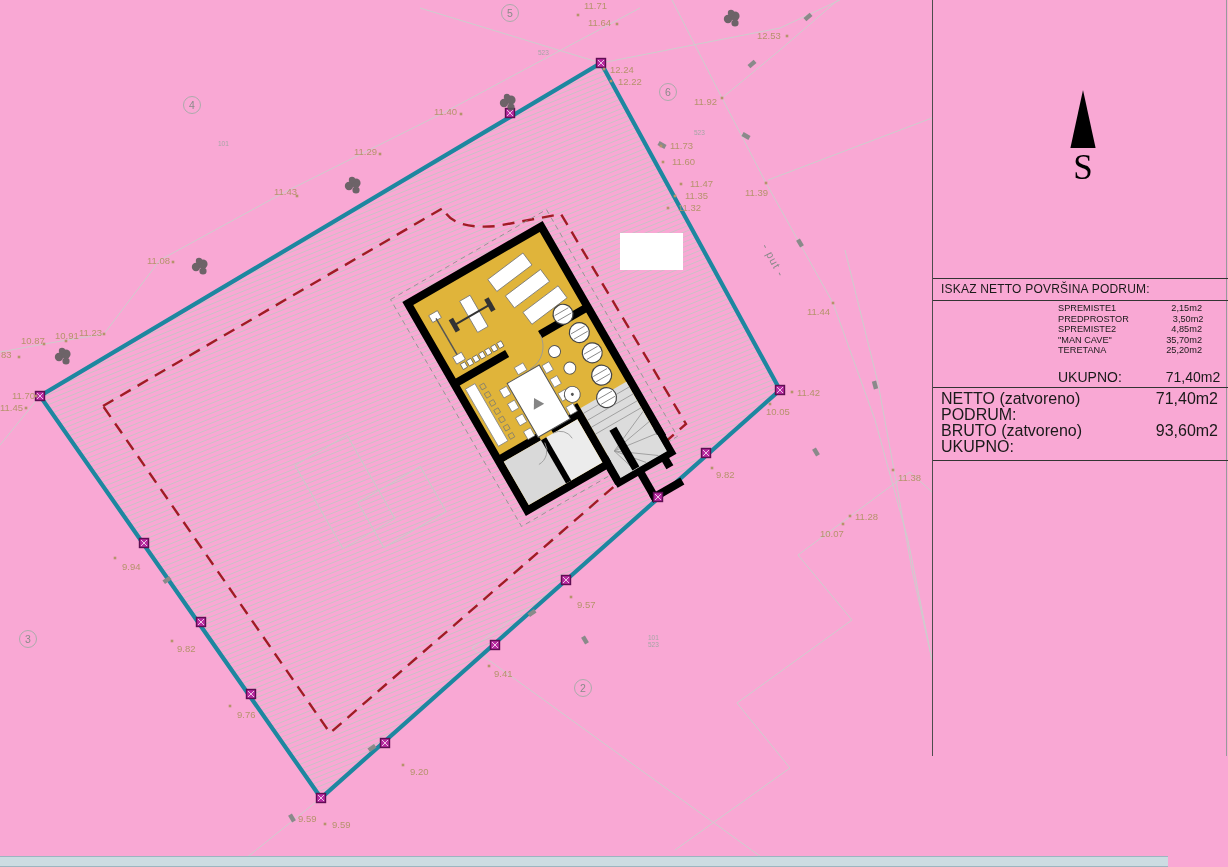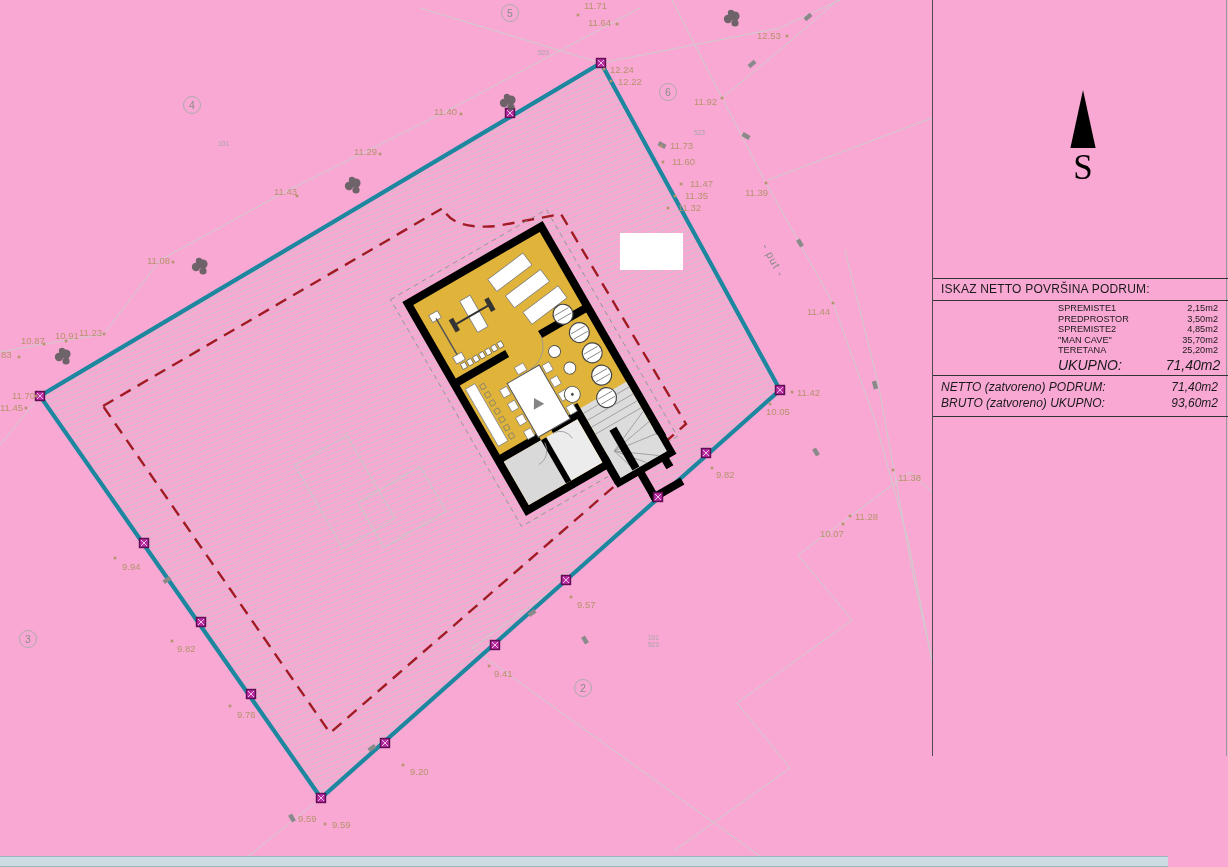--- a/index.html
+++ b/index.html
@@ -19,25 +19,25 @@
   .panel-right-border{position:absolute;left:1225.5px;top:0;width:1px;height:756px;background:#9a9a9a;}
   .north{position:absolute;left:1060px;top:90px;width:46px;text-align:center;}
   .north-triangle{width:30px;height:58px;margin:0 auto;background:#000;
                   clip-path:polygon(50% 0,8% 100%,92% 100%);}
   .north-s{font-family:"Liberation Serif",serif;font-size:35px;color:#000;line-height:36px;margin-top:2px;}
   .area-table{position:absolute;left:933px;top:278px;width:295px;color:#1a1a1a;
               border-top:1.5px solid #333;border-bottom:1.5px solid #333;}
   .tbl-title{font-size:12px;line-height:21px;padding-left:8px;border-bottom:1.5px solid #333;
              letter-spacing:.2px;white-space:nowrap;}
   .tbl-rows{padding:2px 0 1px 0;border-bottom:1.5px solid #333;}
-  .row{display:flex;padding-left:125px;padding-right:10px;font-size:9.2px;line-height:10.6px;gap:44px;}
+  .row{display:flex;padding-left:125px;padding-right:26px;font-size:9.2px;line-height:10.6px;gap:44px;}
   .row .val{margin-left:auto;}
-  .row.total{font-size:14px;line-height:17px;margin-top:1px;font-style:italic;}
+  .row.total{font-size:14px;line-height:17px;margin-top:13px;}
   .tbl-summary{padding:3px 10px 5px 8px;}
-  .srow{display:flex;font-size:12px;line-height:16px;font-style:italic;}
+  .srow{display:flex;font-size:16px;line-height:16px;}
   .srow .val{margin-left:auto;}
   
   .bottom-band{position:absolute;left:0;top:856px;width:1168px;height:9px;background:var(--band);
                border-top:1.5px solid var(--bandedge);border-bottom:1.5px solid var(--bandedge);}
 </style>
 </head>
 <body>
 
 <div id="stage">
 

